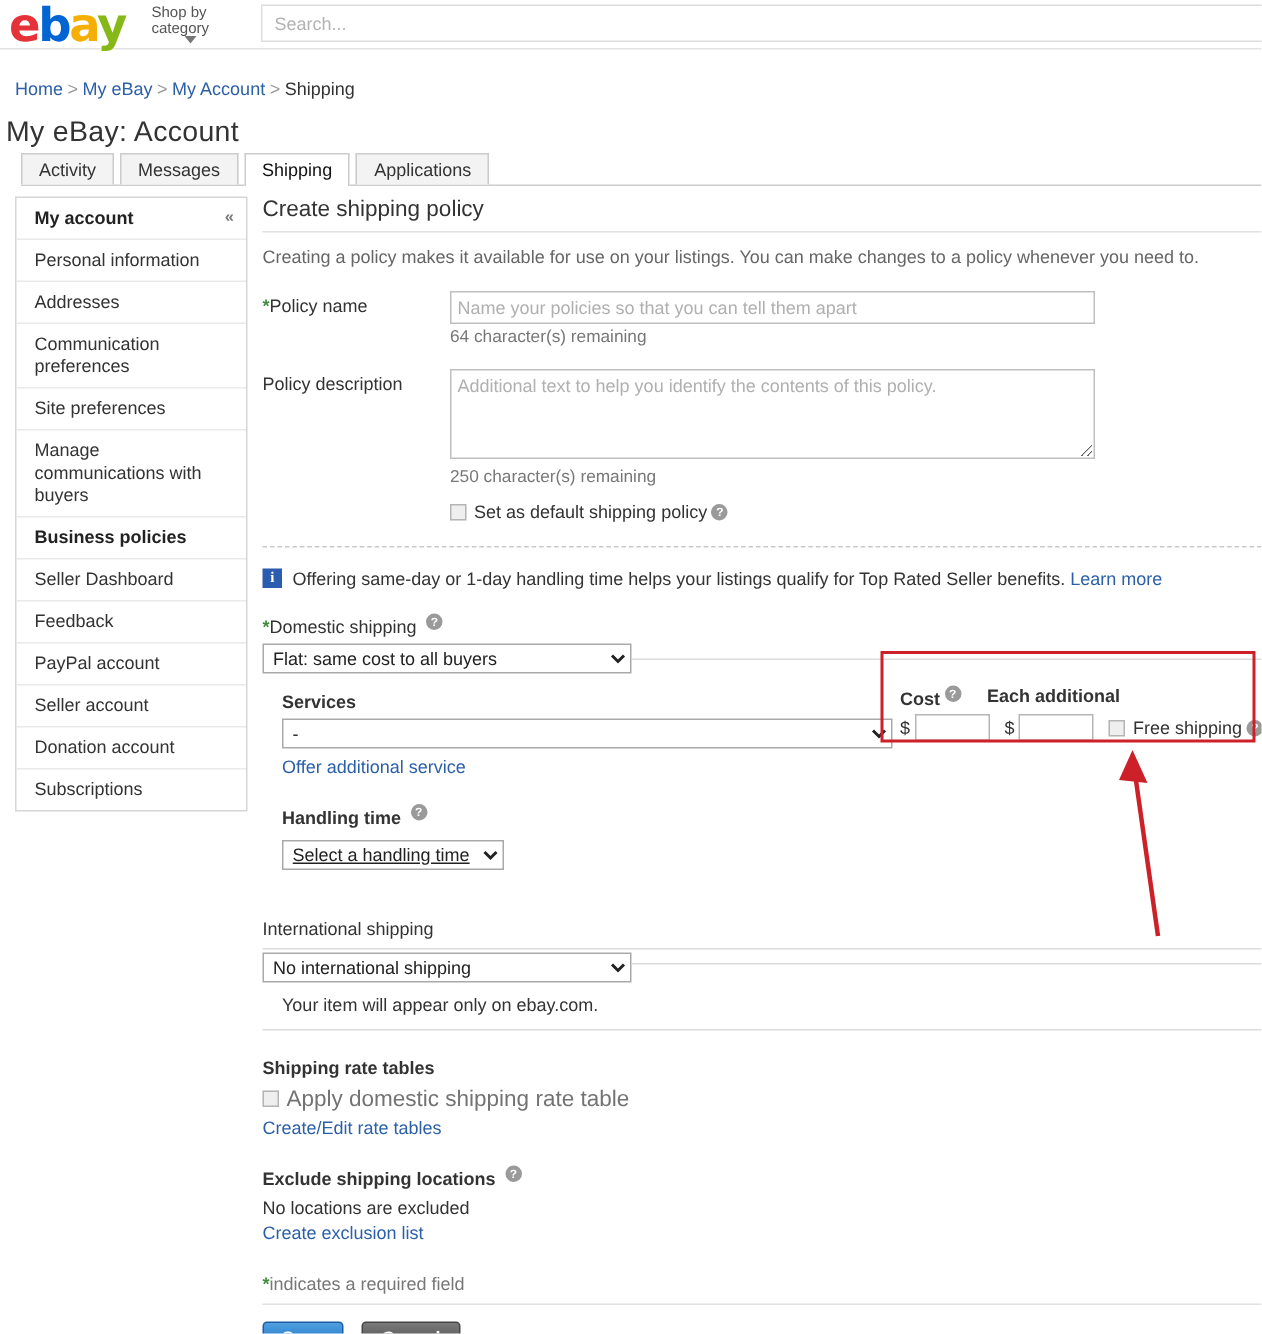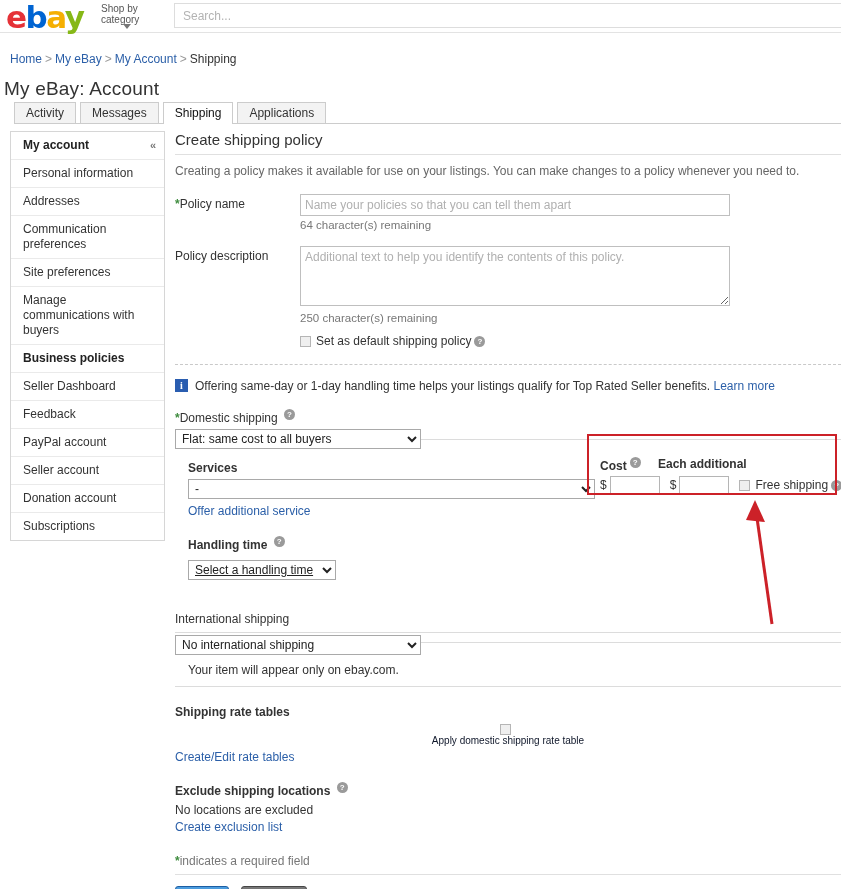--- a/index.html
+++ b/index.html
@@ -428,24 +428,23 @@
   .blk { margin-top: 18px; }
   .blk .bt {
     font-weight: bold;
     font-size: 12px;
     color: #333;
     margin-bottom: 5px;
   }
   .blk .br {
     display: flex;
     align-items: center;
-    font-size: 10px;
-    color: #0f172a;
+    font-size: 15px;
+    color: #737373;
     margin-bottom: 4px;
-    flex-direction: column;
   }
   .blk .bl { display: block; margin-bottom: 2px; }
 
   .reqnote {
     margin-top: 20px;
     font-size: 12px;
     color: #777777;
   }
   .reqnote .req { color: #3f8c3f; }
 

